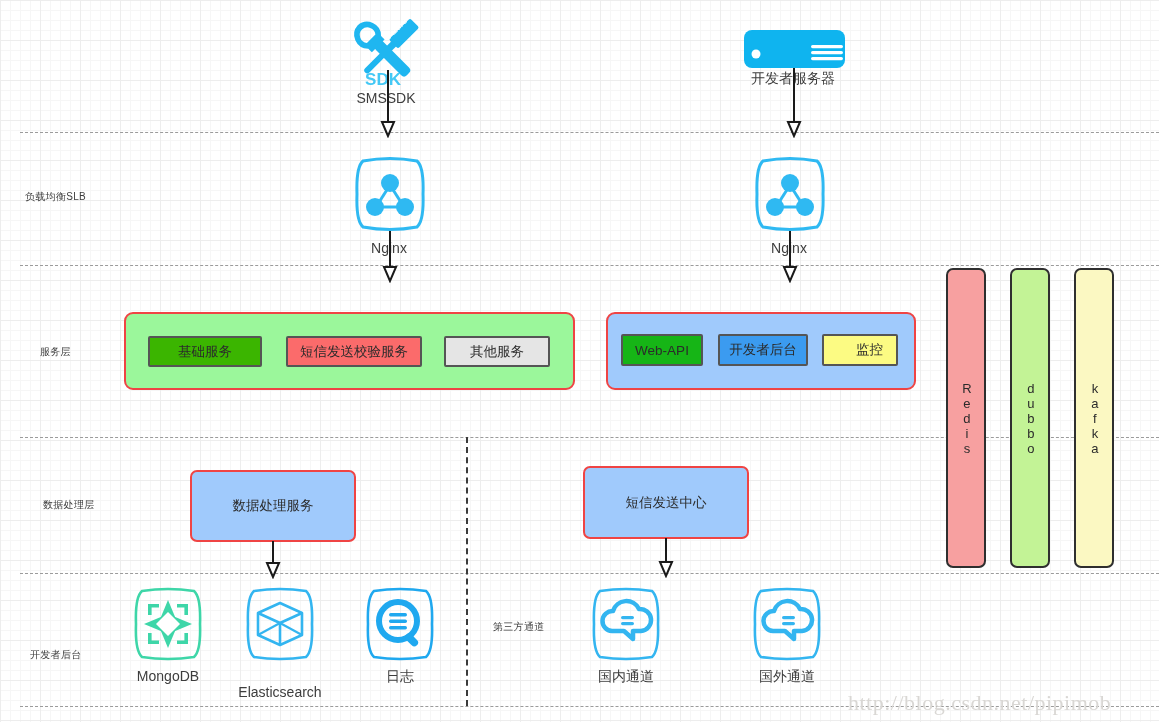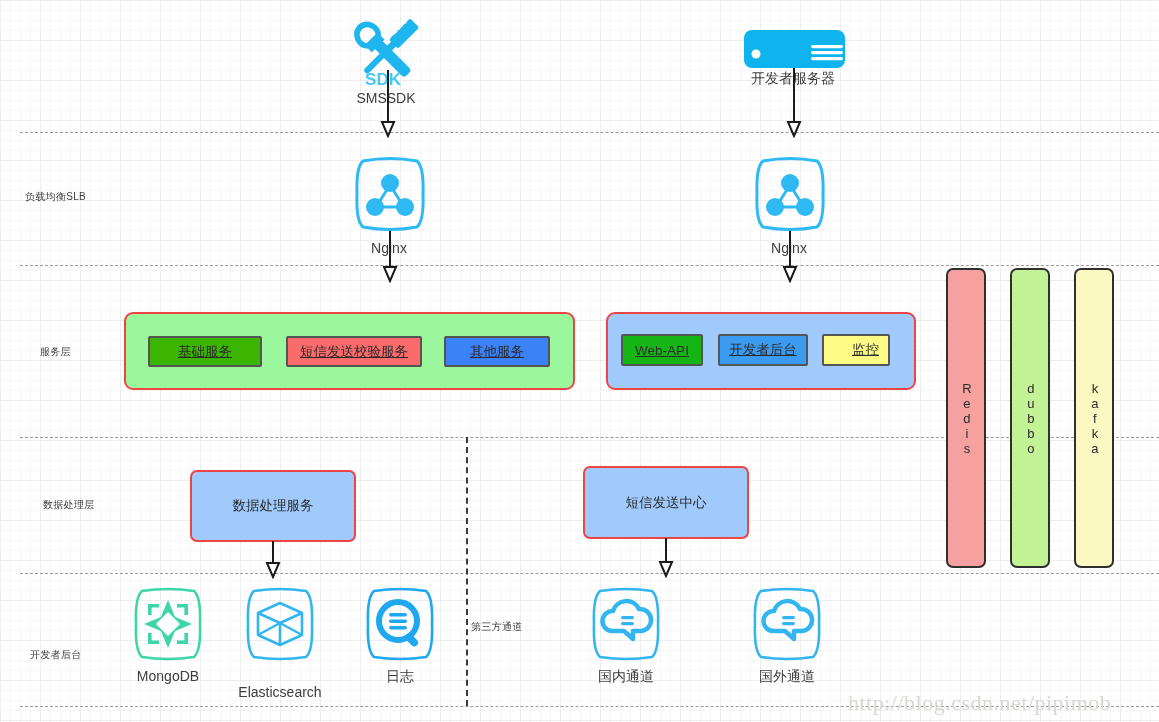--- a/index.html
+++ b/index.html
@@ -56,21 +56,20 @@
     border-radius:7px;
     box-sizing:border-box;
     display:flex;align-items:center;justify-content:center;
     font-size:13.5px;color:#2b2b2b;
     text-align:center;white-space:nowrap;
   }
   .group-box{border-radius:9px;}
   .inner-box{
     border:2px solid #555;
     border-radius:2px;
-    text-decoration:underline;
   }
 
   
   .vbar{
     position:absolute;
     border:2px solid #2f2f2f;
     border-radius:7px;
     box-sizing:border-box;
     display:flex;align-items:center;justify-content:center;
     font-size:13px;color:#2b2b2b;
@@ -104,21 +103,21 @@
 <div class="hsep" style="top:265px;"></div>
 <div class="hsep" style="top:437px;"></div>
 <div class="hsep" style="top:573px;"></div>
 <div class="hsep" style="top:706px;"></div>
 <div class="vsep" style="left:466px;top:437px;height:269px;"></div>
 
 <div class="layer-label" style="left:25px;top:190px;">负载均衡SLB</div>
 <div class="layer-label" style="left:40px;top:345px;">服务层</div>
 <div class="layer-label" style="left:43px;top:498px;">数据处理层</div>
 <div class="layer-label" style="left:30px;top:648px;">开发者后台</div>
-<div class="layer-label" style="left:471px;top:620px;font-family:Liberation Serif, serif;">第三方通道</div>
+<div class="layer-label" style="left:493px;top:620px;font-family:Liberation Serif, serif;">第三方通道</div>
 
 <div class="icon-wrap" style="left:344px;top:6px;width:85px;height:85px;">
   <svg width="85" height="85" viewBox="0 0 85 85">
 
     <g transform="rotate(45 42 42)">
       <rect x="38" y="4" width="13" height="30" rx="2" fill="#1fb6f0"></rect>
       <rect x="41" y="33" width="7" height="12" fill="#1fb6f0"></rect>
       <rect x="41.5" y="44" width="6" height="30" rx="3" fill="#1fb6f0"></rect>
     </g>
 
@@ -194,26 +193,26 @@
 <div class="arrow" style="left:780px;top:231px;">
   <svg width="20" height="52">
       <line x1="10" y1="0" x2="10" y2="38" stroke="#1a1a1a" stroke-width="2"></line>
   <polygon points="10,50 4,36 16,36" fill="#ffffff" stroke="#1a1a1a" stroke-width="2"></polygon>
     </svg>
 </div>
 
 <div class="box group-box" style="left:124px;top:312px;width:451px;height:78px;background:#9bf79b;"></div>
 <div class="box inner-box" style="left:148px;top:336px;width:114px;height:31px;background:#3bb500;">基础服务</div>
 <div class="box inner-box" style="left:286px;top:336px;width:136px;height:31px;background:#fb6b6b;">短信发送校验服务</div>
-<div class="box inner-box" style="left:444px;top:336px;width:106px;height:31px;background:#3b82f6;">其他服务</div>
+<div class="box inner-box" style="left:444px;top:336px;width:106px;height:31px;background:#e5e5e5;">其他服务</div>
 
 <div class="box group-box" style="left:606px;top:312px;width:310px;height:78px;background:#a0cafc;"></div>
 <div class="box inner-box" style="left:621px;top:334px;width:82px;height:32px;background:#16b516;">Web-API</div>
 <div class="box inner-box" style="left:718px;top:334px;width:90px;height:32px;background:#3b9bf0;">开发者后台</div>
-<div class="box inner-box" style="left:822px;top:334px;width:68px;height:32px;background:#fcfb83;padding-left:19px;">监控</div>
+<div class="box inner-box" style="left:822px;top:334px;width:76px;height:32px;background:#fcfb83;padding-left:19px;">监控</div>
 
 <div class="vbar" style="left:946px;top:268px;width:40px;height:300px;background:#f7a0a0;">
   <span style="writing-mode:vertical-rl;text-orientation:upright;">Redis</span>
 </div>
 <div class="vbar" style="left:1010px;top:268px;width:40px;height:300px;background:#c3f396;">
   <span style="writing-mode:vertical-rl;text-orientation:upright;">dubbo</span>
 </div>
 <div class="vbar" style="left:1074px;top:268px;width:40px;height:300px;background:#fbf8c2;">
   <span style="writing-mode:vertical-rl;text-orientation:upright;">kafka</span>
 </div>

